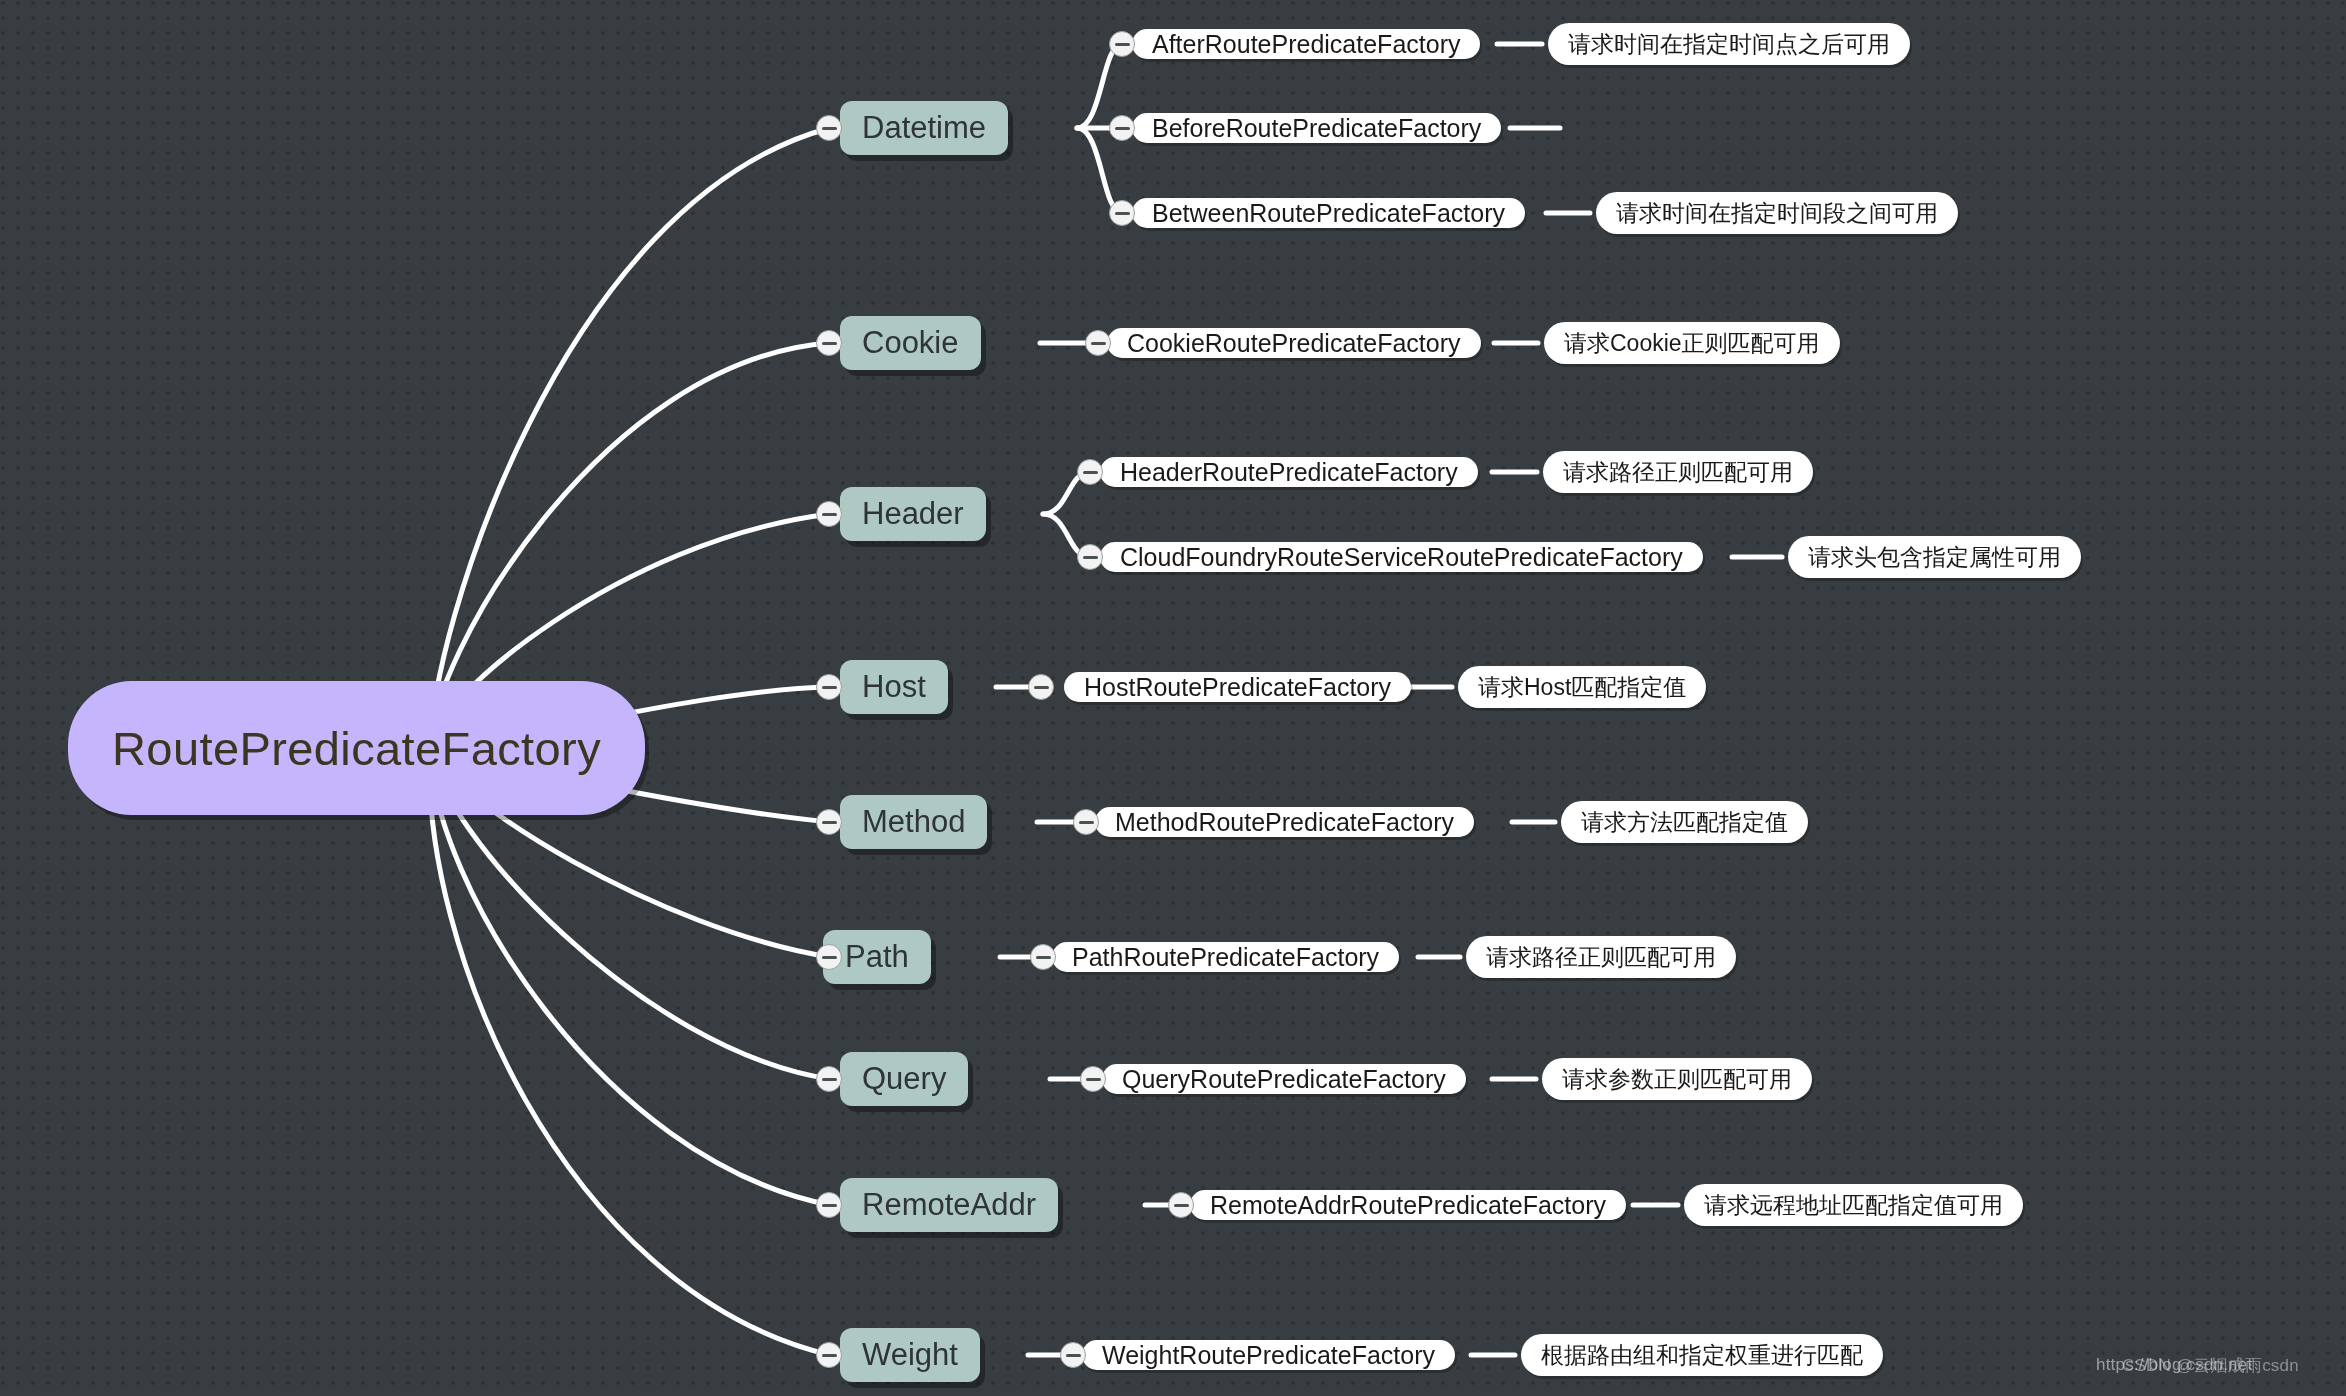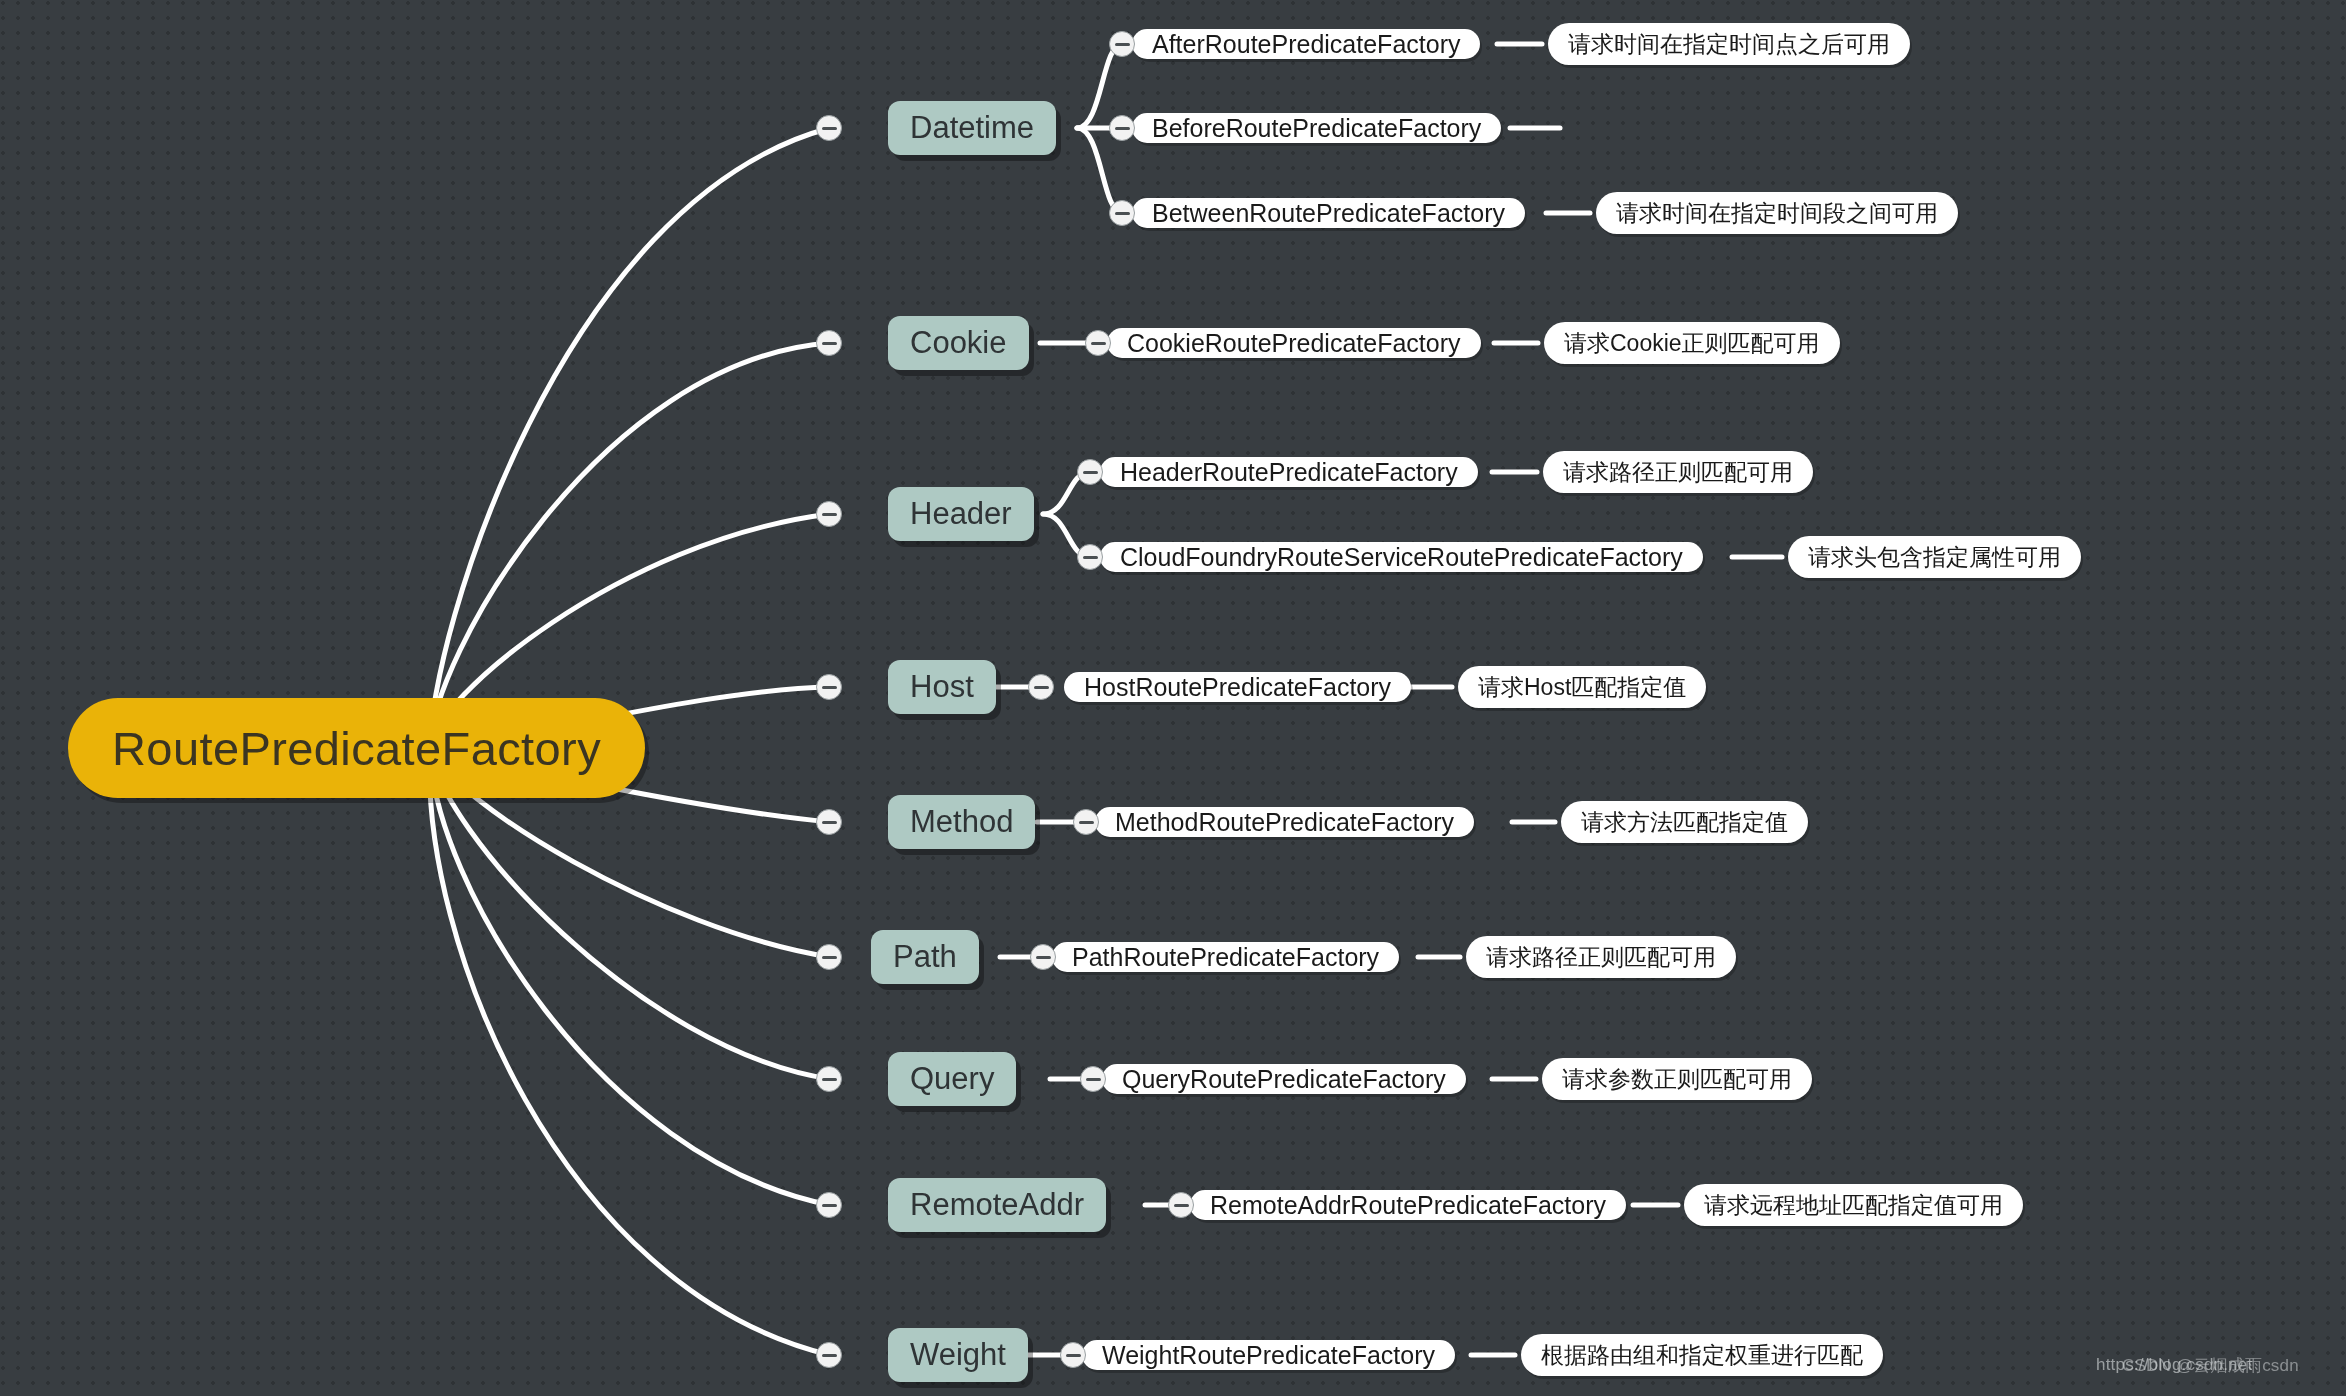--- a/index.html
+++ b/index.html
@@ -17,39 +17,38 @@
 
   
   .node {
     position:absolute;
     display:flex; align-items:center; justify-content:center;
     white-space:nowrap;
     transform:translateY(-50%);
   }
 
   .root {
-    background:#eab308;
+    background:#c4b5fd;
     color:#3b3522;
     border-radius:64px;
     font-size:47px;
     letter-spacing:.4px;
     padding:0 44px;
-    height:100px;
+    height:134px;
     box-shadow:4px 5px 0 rgba(0,0,0,.30);
   }
 
   .l2 {
     background:#aec9c3;
     color:#2f3436;
     border-radius:12px;
     font-size:31px;
     height:54px;
     padding:0 22px;
     box-shadow:5px 6px 0 rgba(0,0,0,.33);
-    margin-left:48px;
   }
 
   .l3 {
     background:#ffffff;
     color:#1a1a1a;
     border-radius:22px;
     font-size:25px;
     height:30px;
     padding:0 20px;
     box-shadow:2px 3px 0 rgba(0,0,0,.22);

